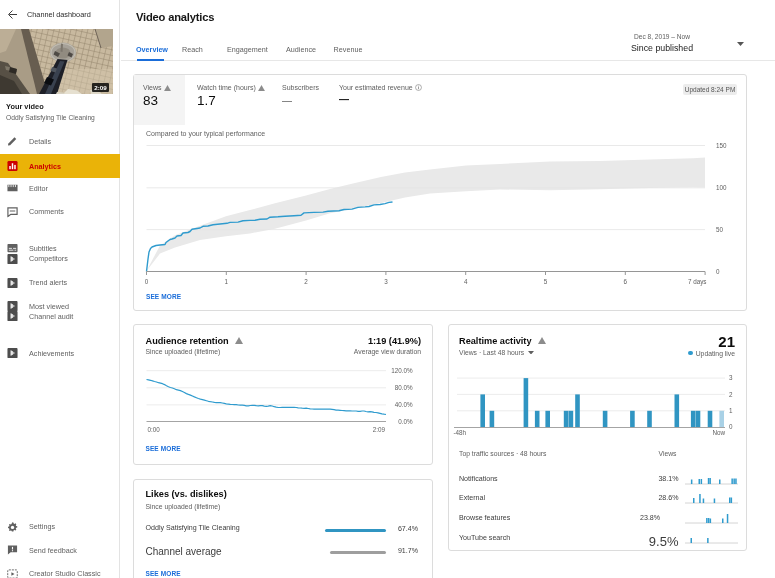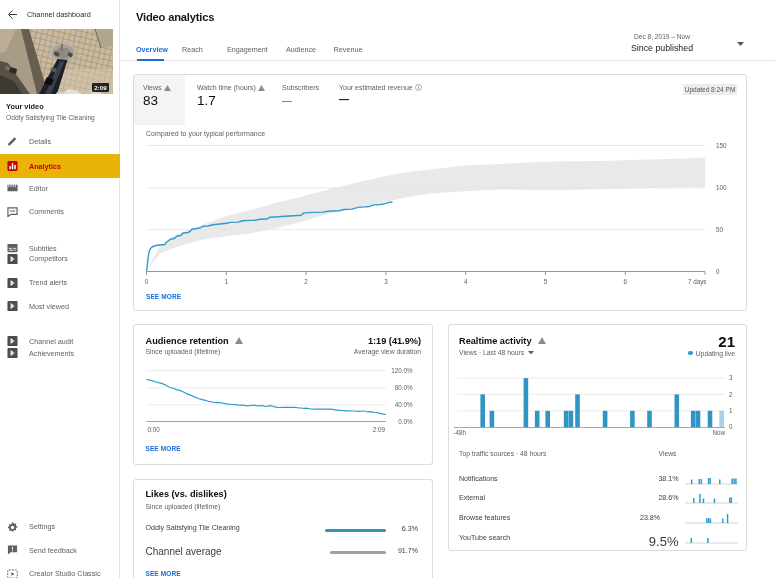--- a/index.html
+++ b/index.html
@@ -110,21 +110,21 @@
     <span class="mt" style="color:#606060">Trend alerts</span>
   </div>
 <div class="menu-row" style="top:294.0px">
     <svg class="mi" viewBox="0 0 12 12">
       <rect x="0.5" y="0.5" width="11" height="11" rx="1" fill="#4d4d4d"></rect>
       <path d="M4 3l5 3-5 3z" fill="#b8b8b8"></path>
       <path d="M4 3l2.4 1.44v3.12L4 9z" fill="#e8e8e8"></path>
     </svg>
     <span class="mt" style="color:#606060">Most viewed</span>
   </div>
-<div class="menu-row" style="top:329px">
+<div class="menu-row" style="top:304px">
     <svg class="mi" viewBox="0 0 12 12">
       <rect x="0.5" y="0.5" width="11" height="11" rx="1" fill="#4d4d4d"></rect>
       <path d="M4 3l5 3-5 3z" fill="#b8b8b8"></path>
       <path d="M4 3l2.4 1.44v3.12L4 9z" fill="#e8e8e8"></path>
     </svg>
     <span class="mt" style="color:#606060">Channel audit</span>
   </div>
 <div class="menu-row" style="top:341.1px">
     <svg class="mi" viewBox="0 0 12 12">
       <rect x="0.5" y="0.5" width="11" height="11" rx="1" fill="#4d4d4d"></rect>
@@ -331,17 +331,17 @@
       <rect x="5.5" y="7.0" width="1.5" height="5" fill="#2f9bce"></rect>
       <rect x="22.1" y="7.0" width="1.5" height="5" fill="#2f9bce"></rect>
     </svg>
   </div>
 
 <div class="card" style="left:133px;top:479px;width:300px;height:125px"></div>
 <div class="abs" style="left:145.5px;top:489px;font-size:9.2px;font-weight:700;color:#0d0d0d">Likes (vs. dislikes)</div>
 <div class="abs" style="left:145.5px;top:502.5px;font-size:6.8px;color:#606060">Since uploaded (lifetime)</div>
 <div class="abs" style="left:145.5px;top:524px;font-size:7.1px;color:#3c3c3c">Oddly Satisfying Tile Cleaning</div>
 <div class="abs" style="left:325.2px;top:528.5px;width:60.8px;height:3.6px;border-radius:2px;background:#3095c2"></div>
-<div class="abs" style="left:388px;top:524.5px;width:30px;text-align:right;font-size:7.1px;color:#3c3c3c">6.3%</div>
+<div class="abs" style="left:388px;top:524.5px;width:30px;text-align:right;font-size:7.1px;color:#3c3c3c">67.4%</div>
 <div class="abs" style="left:145.5px;top:546px;font-size:10px;color:#3c3c3c">Channel average</div>
 <div class="abs" style="left:330.2px;top:550.5px;width:55.8px;height:3.6px;border-radius:2px;background:#9e9e9e"></div>
 <div class="abs" style="left:388px;top:546.5px;width:30px;text-align:right;font-size:7.1px;color:#3c3c3c">91.7%</div>
 <div class="seemore" style="left:145.5px;top:570px">SEE MORE</div>
 
 </body></html>

